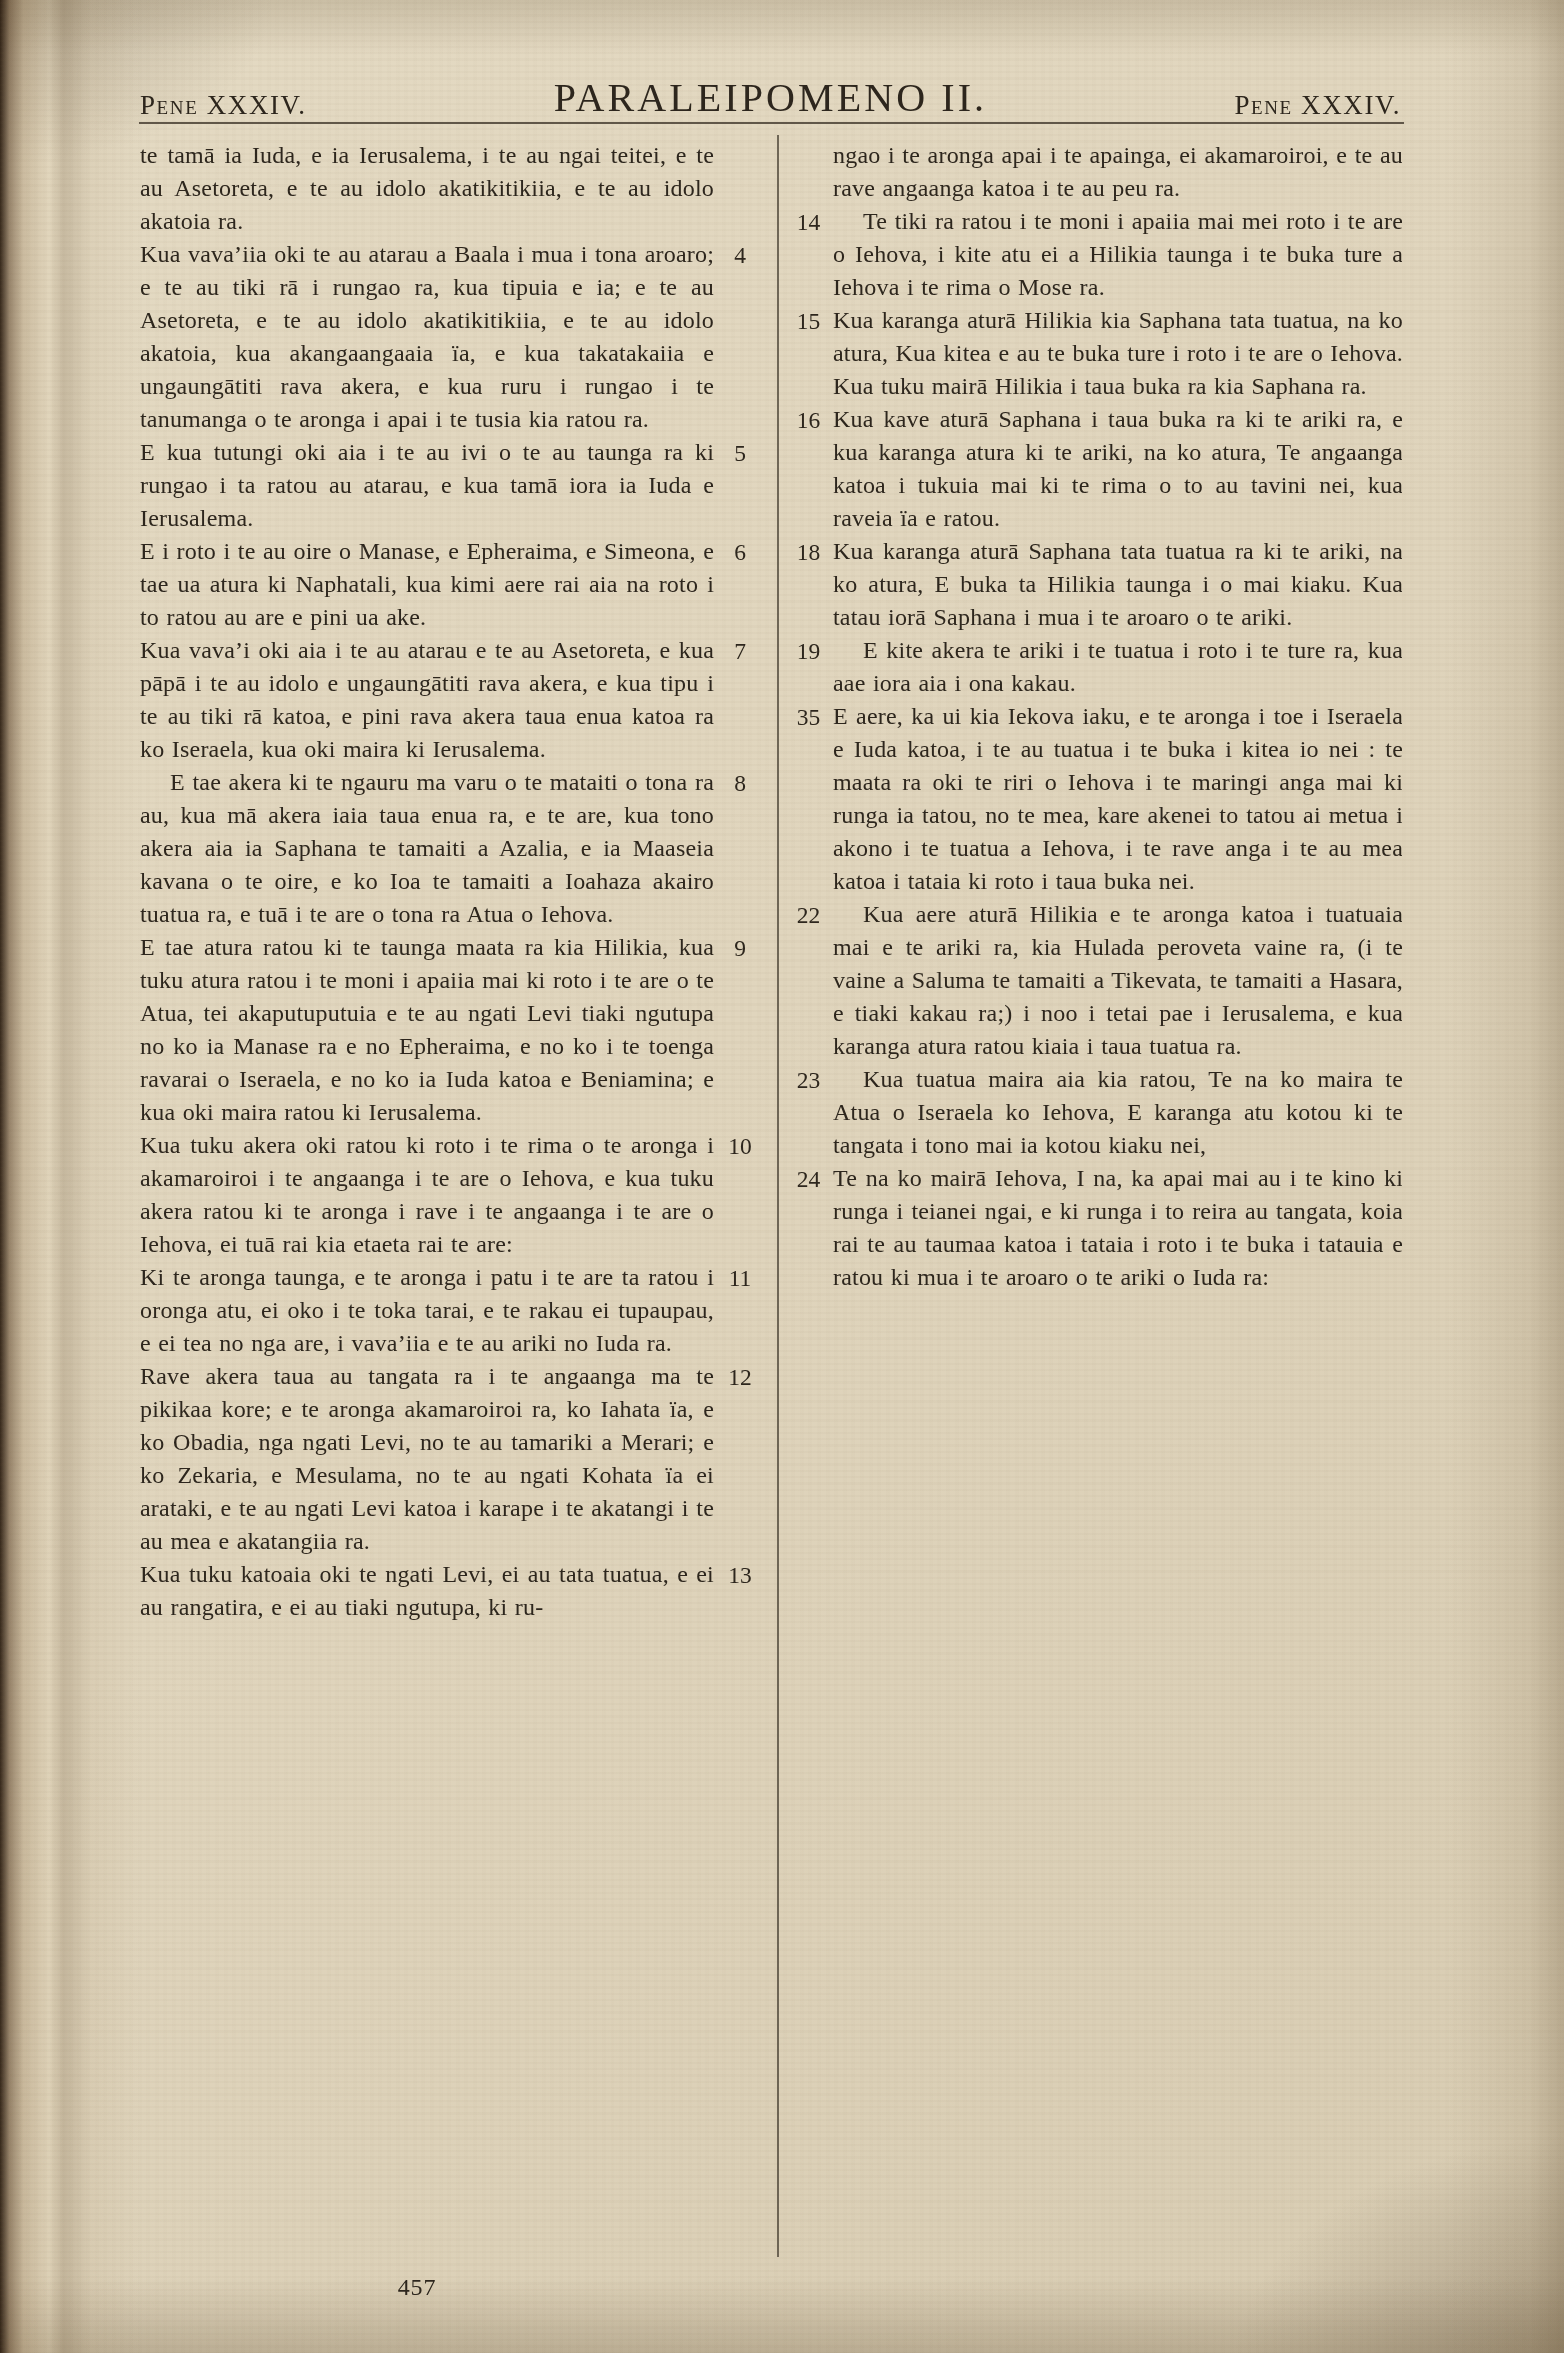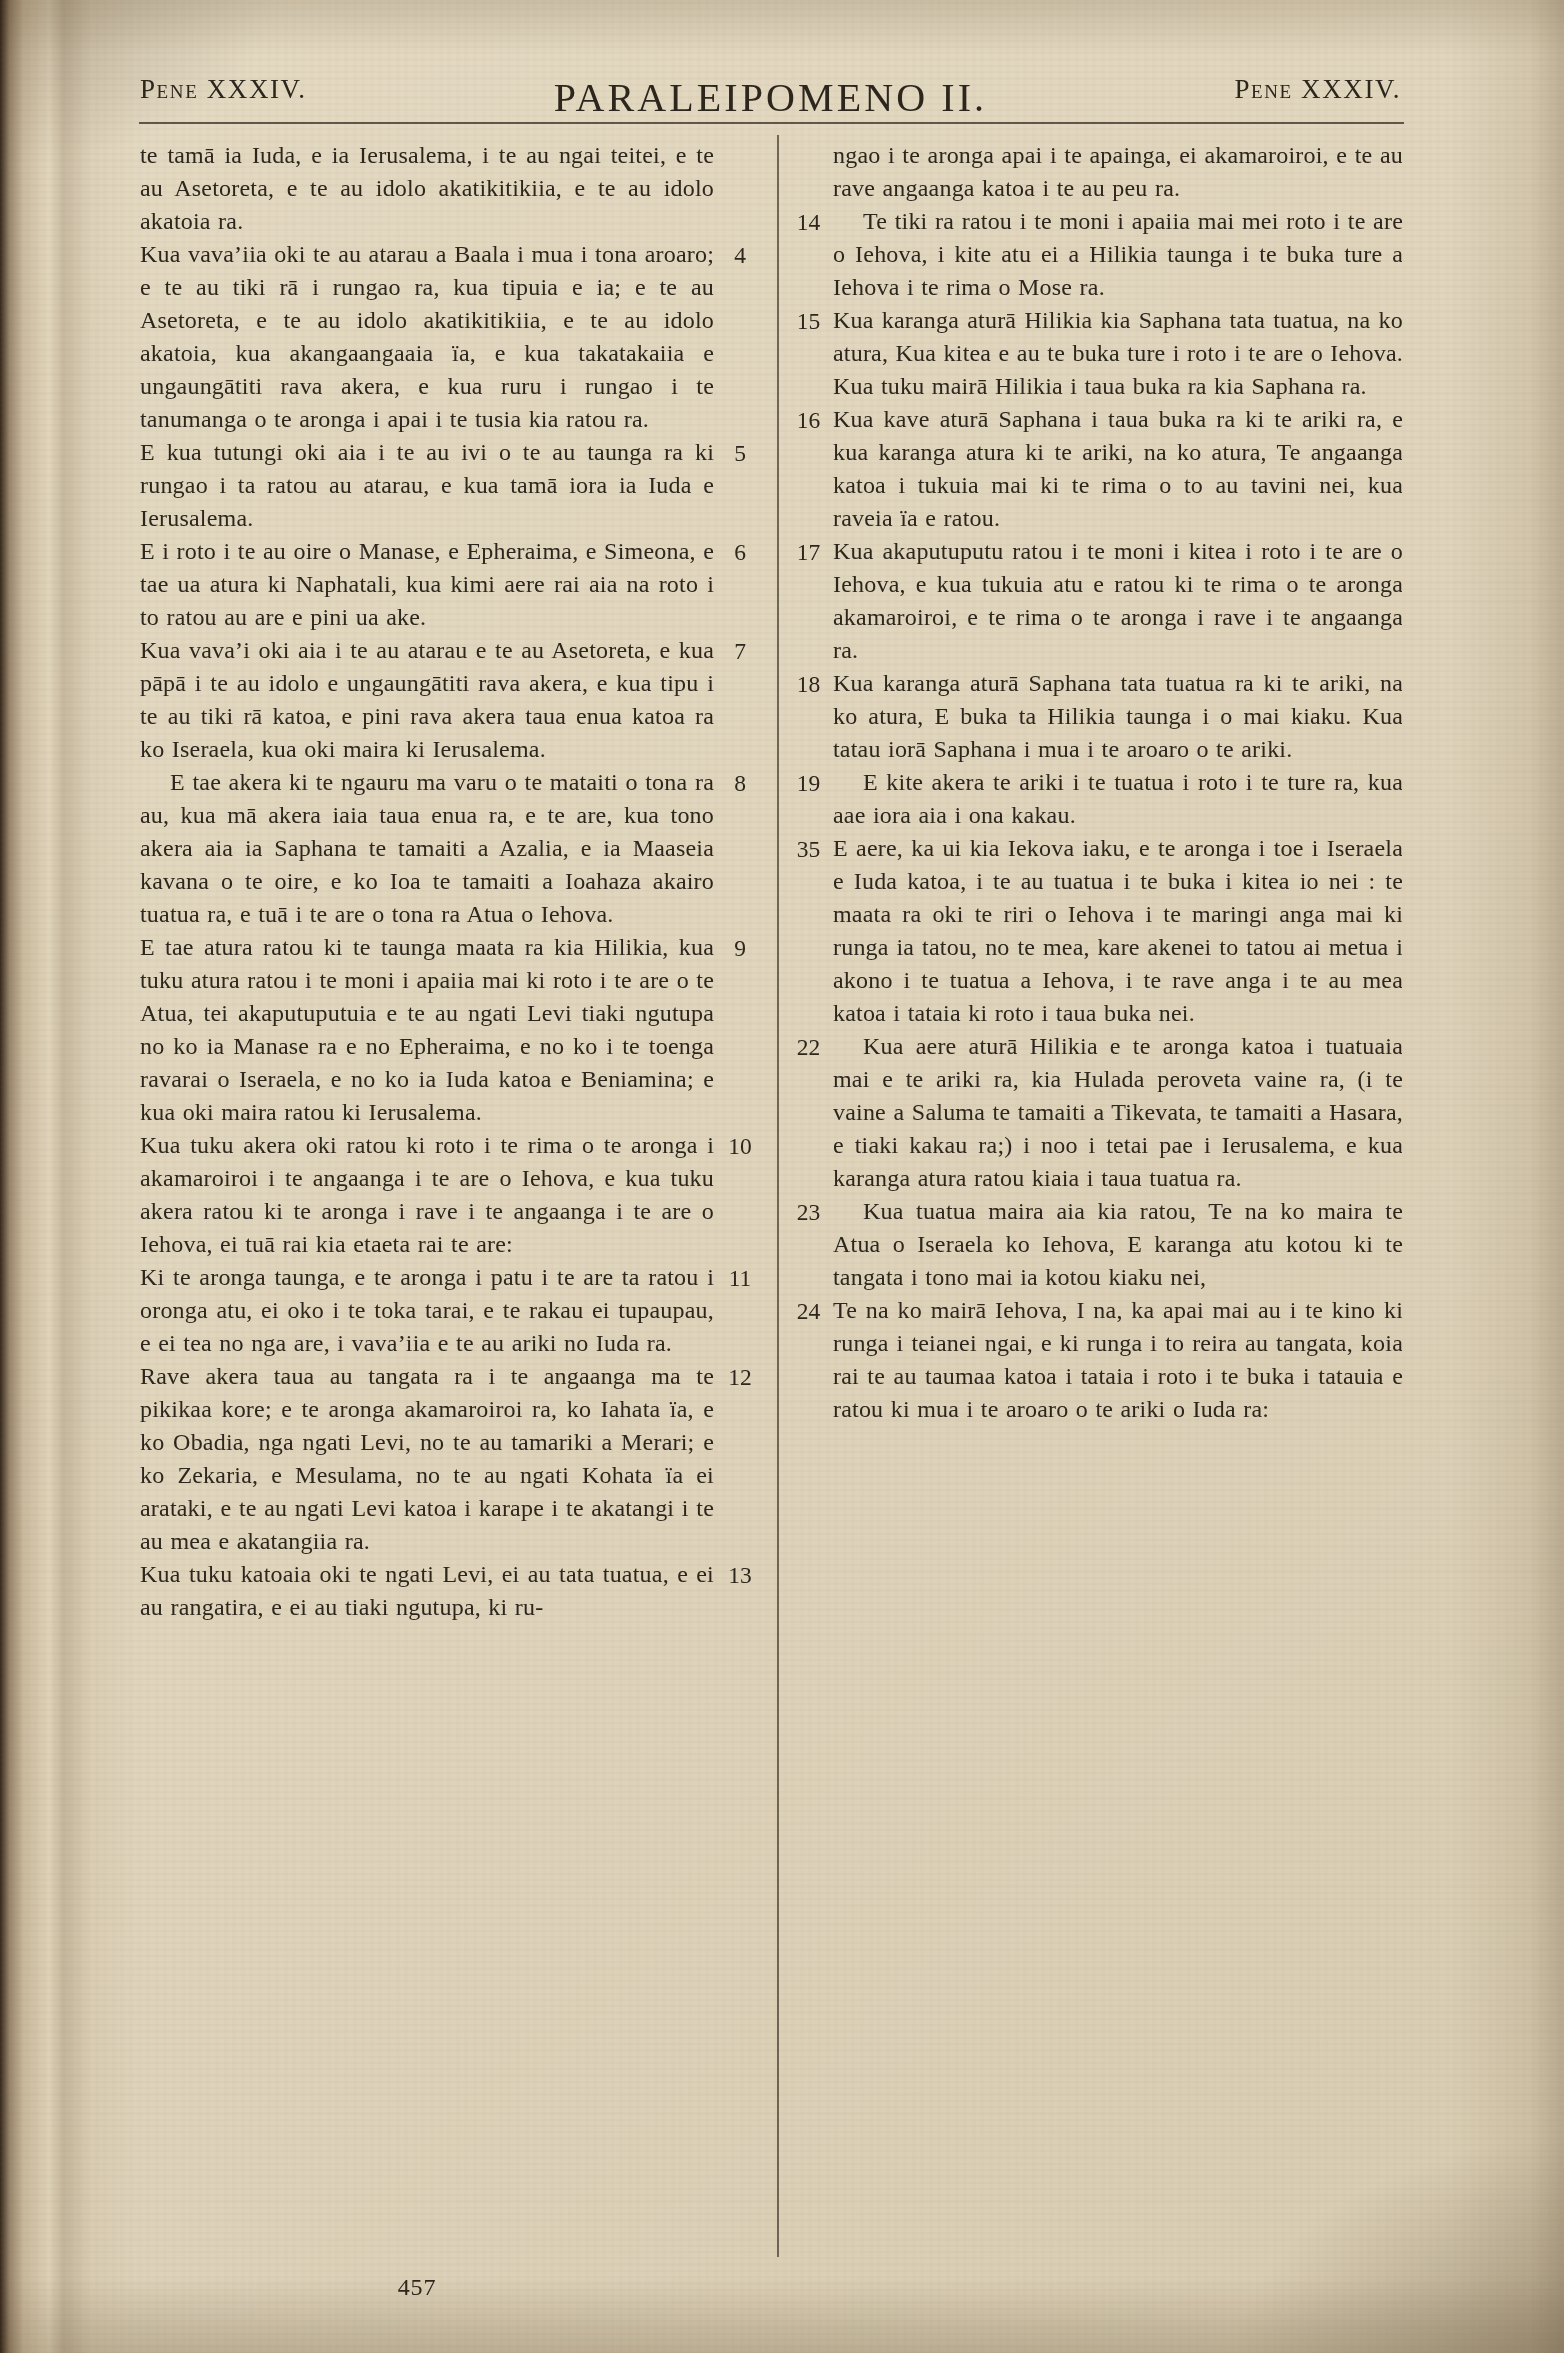--- a/index.html
+++ b/index.html
@@ -22,21 +22,21 @@
 
   .grain {
     position:absolute; inset:0; pointer-events:none;
     background:
       repeating-linear-gradient(0deg, rgba(120,100,70,0.035) 0 2.3px, rgba(0,0,0,0) 2.3px 6.3px),
       repeating-linear-gradient(90deg, rgba(120,100,70,0.02) 0 3.9px, rgba(0,0,0,0) 3.9px 8.6px);
   }
 
   .running-head {
     position:absolute; top:74px; left:140px; width:1261px;
-    display:flex; align-items:flex-start;gap:8px;
+    display:flex; align-items:flex-end;gap:8px;
   }
   .head-side {
     flex:1; font-size:27px; letter-spacing:1.6px;
     font-variant:small-caps;
   }
   .head-side.right { text-align:right; }
   .head-center {
     flex:1.4; text-align:center;
     font-size:40px; letter-spacing:3.1px;
   }
@@ -152,24 +152,20 @@
       </div>
       <div class="segment">
         <div class="vnum">15</div>
         <div class="vtext"><span>Kua karanga aturā Hilikia kia Saphana tata tuatua, na ko atura, Kua kitea e au te buka ture i roto i te are o Iehova. Kua tuku mairā Hilikia i taua buka ra kia Saphana ra.</span></div>
       </div>
       <div class="segment">
         <div class="vnum">16</div>
         <div class="vtext"><span>Kua kave aturā Saphana i taua buka ra ki te ariki ra, e kua karanga atura ki te ariki, na ko atura, </span><span class="it">Te angaanga</span><span> katoa i tukuia mai ki te rima o to au tavini nei, kua raveia ïa e ratou.</span></div>
       </div>
       <div class="segment">
-        <div class="vnum">17</div>
-        <div class="vtext"><span>Kua akaputuputu ratou i te moni i kitea i roto i te are o Iehova, e kua tukuia atu e ratou ki te rima o te aronga akamaroiroi, e te rima o te aronga i rave i te angaanga ra.</span></div>
-      </div>
-      <div class="segment">
         <div class="vnum">18</div>
         <div class="vtext"><span>Kua karanga aturā Saphana tata tuatua ra ki te ariki, na ko atura, E buka ta Hilikia taunga i o mai kiaku. Kua tatau iorā Saphana i mua i te aroaro o te ariki.</span></div>
       </div>
       <div class="segment">
         <div class="vnum">19</div>
         <div class="vtext indent"><span>E kite akera te ariki i te tuatua i roto i te ture ra, kua aae iora aia i ona kakau.</span></div>
       </div>
       <div class="segment">
         <div class="vnum">35</div>
         <div class="vtext"><span>E aere, ka ui kia Iekova iaku, e te aronga i toe i Iseraela e Iuda katoa, i te au tuatua i te buka i kitea io nei : te maata ra oki te riri o Iehova i te maringi anga mai ki runga ia tatou, no te mea, kare akenei to tatou ai metua i akono i te tuatua a Iehova, i te rave anga i te au mea katoa i tataia ki roto i taua buka nei.</span></div>

